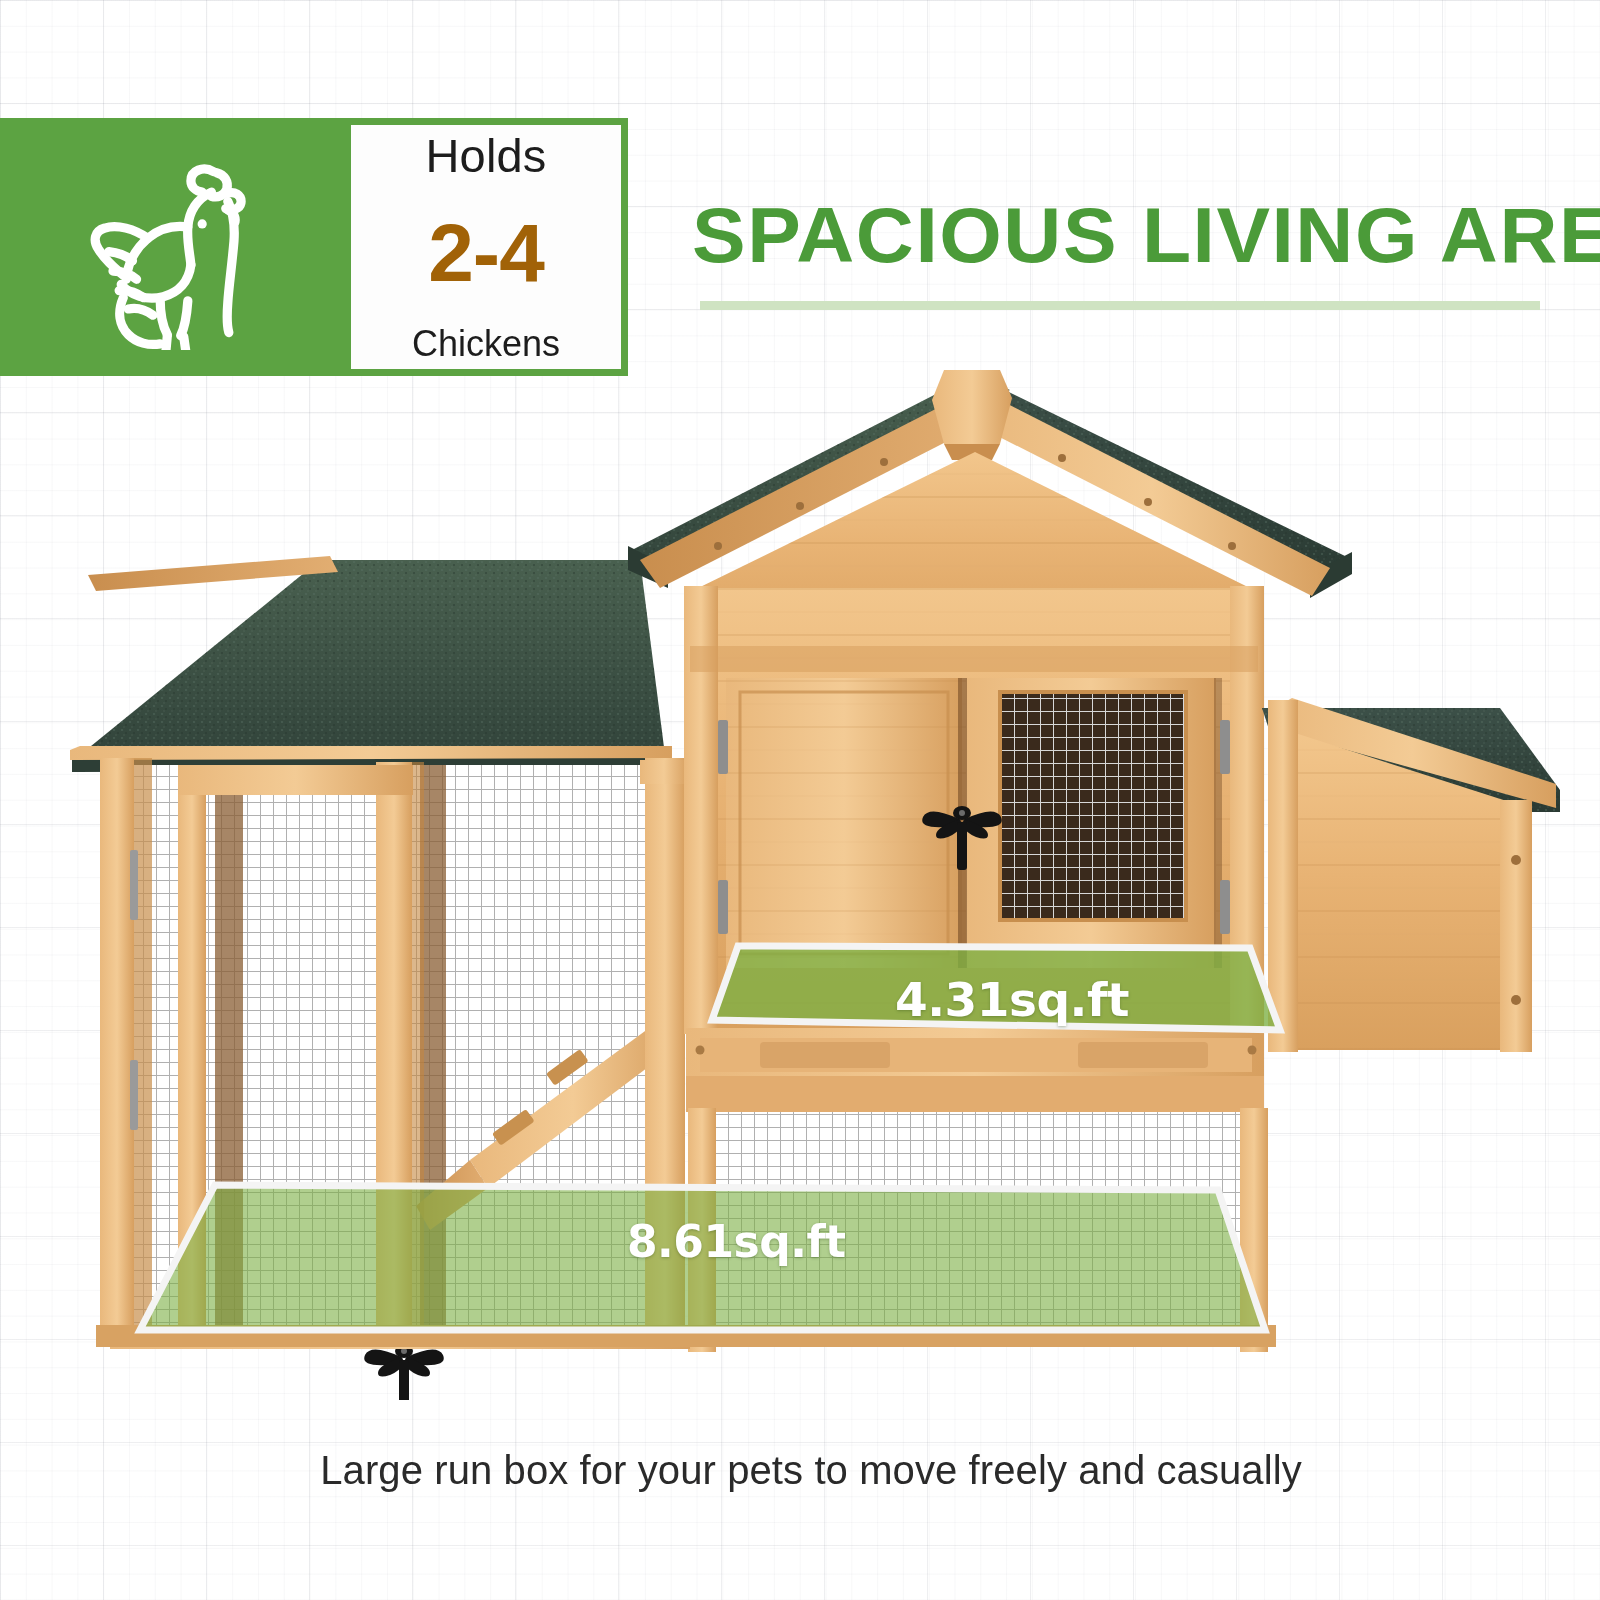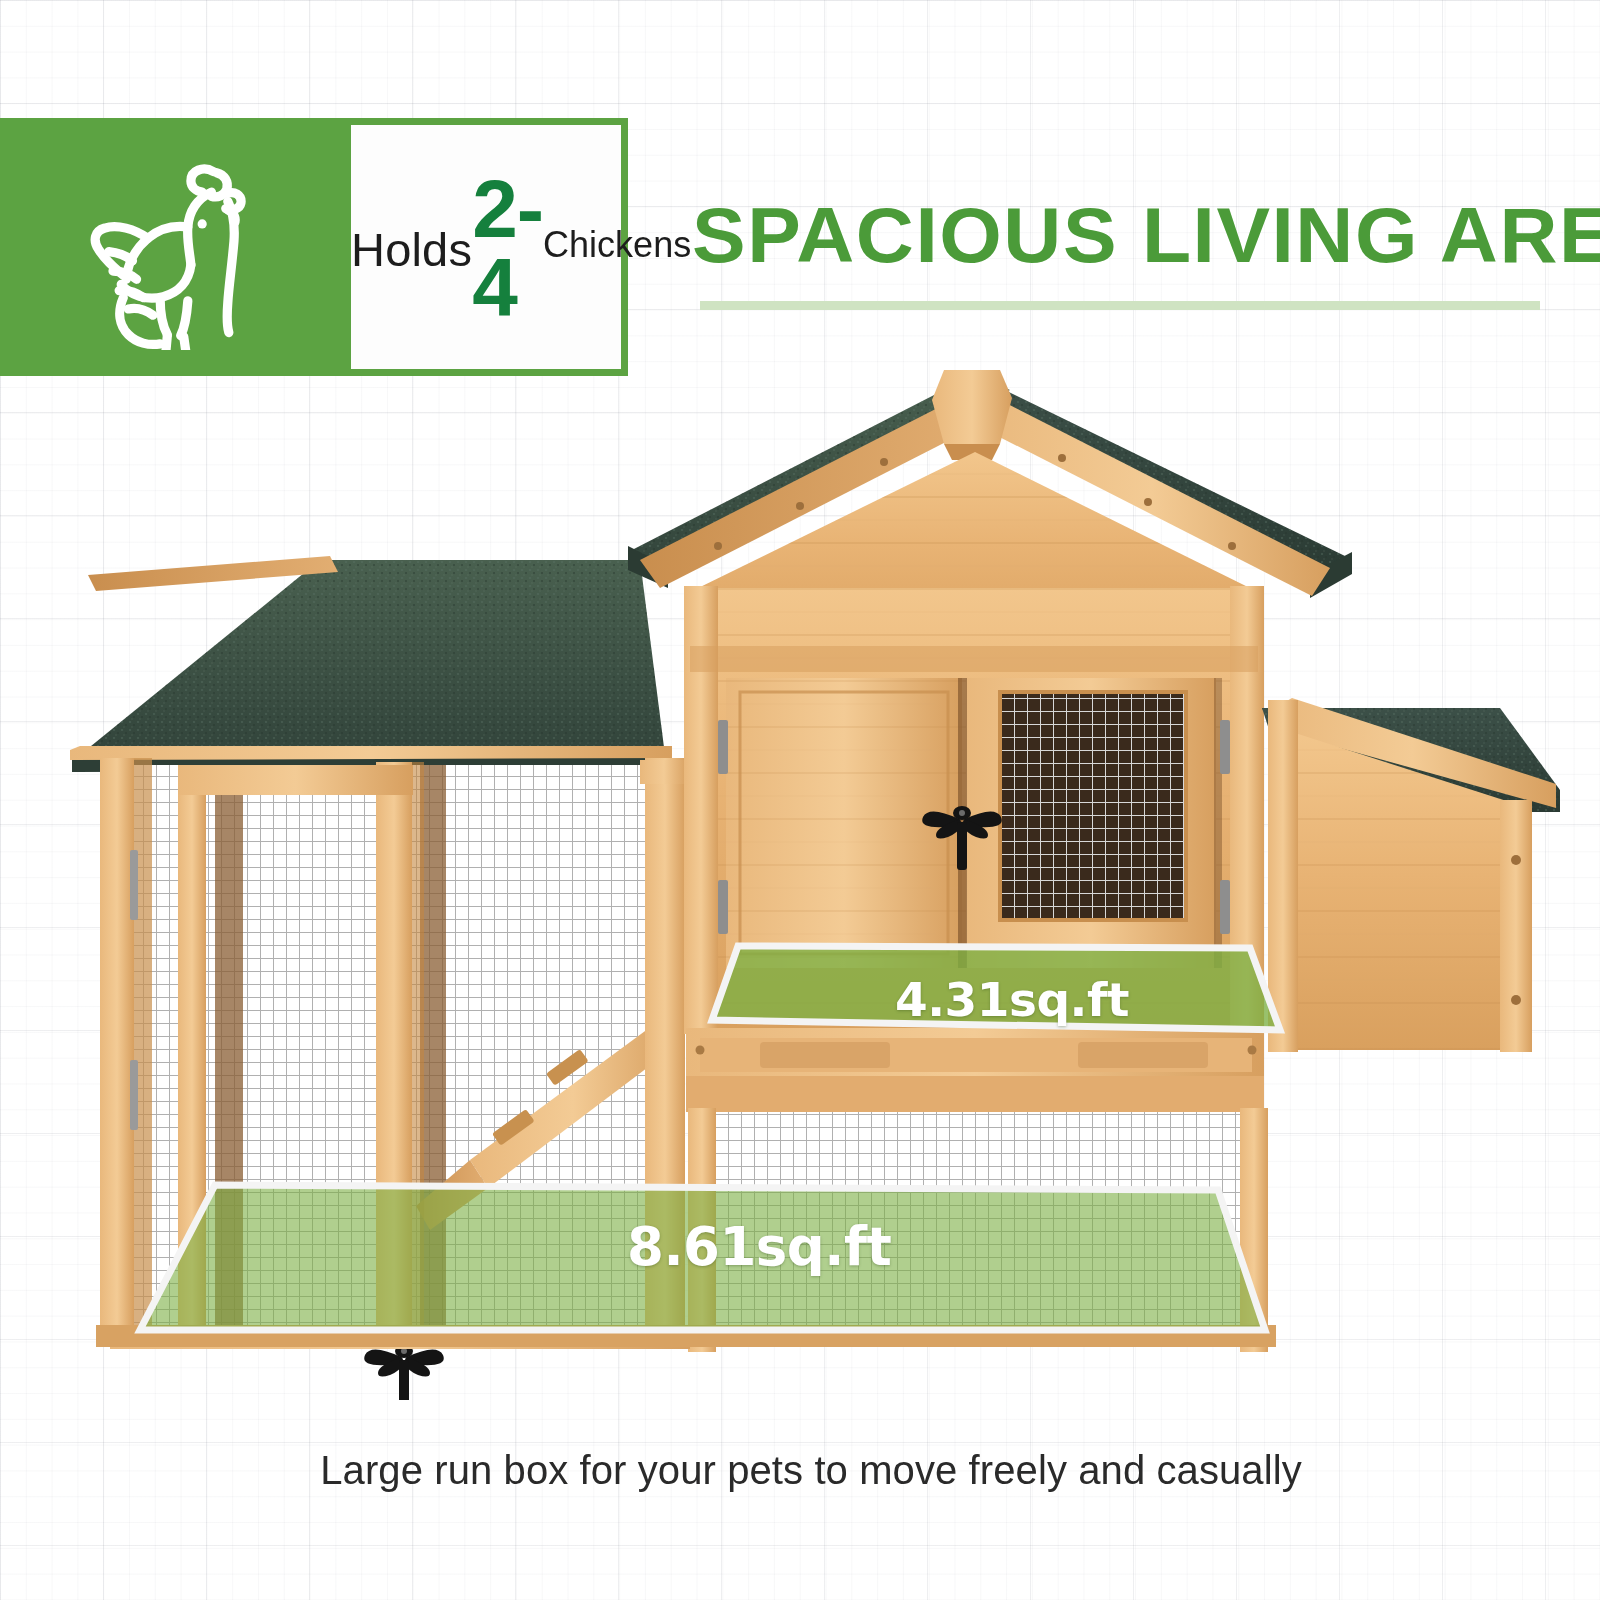--- a/index.html
+++ b/index.html
@@ -30,29 +30,29 @@
     background:#5CA342; z-index:6;
   }
   #chicken-icon-wrap{
     position:absolute; left:0; top:0; width:348px; height:258px;
     display:flex; align-items:center; justify-content:center;
   }
   #chicken-icon-wrap svg{ width:205px; height:205px; display:block; }
   #holds-card{
     position:absolute; left:348px; top:4px; width:276px; height:250px;
     background:#fdfdfd; border:3px solid #5CA342;
-    display:flex; flex-direction:row; align-items:center; justify-content:space-between;
+    display:flex; flex-direction:column; align-items:center; justify-content:space-between;
     padding:2px 0 0;
   }
   #holds-label{
     font-size:47px; color:#1d1d1d; font-weight:400; line-height:1.05;
     letter-spacing:.2px; margin-top:4px;
   }
   #holds-count{
-    font-size:82px; color:#15803d; font-weight:700; line-height:.95;
+    font-size:82px; color:#a16207; font-weight:700; line-height:.95;
     letter-spacing:-1px;
   }
   #chickens-label{
     font-size:36px; color:#1d1d1d; font-weight:400; line-height:1.05;
     margin-bottom:6px;
   }
 
   
   #headline{
     position:absolute; left:692px; top:196px; width:880px; z-index:6;
@@ -76,21 +76,21 @@
 
   
   #area-upper-label{
     position:absolute; left:895px; top:944px; z-index:8;
     color:#ffffff; font-size:47px; font-weight:700;
     font-family:"DejaVu Sans","Liberation Sans",sans-serif;
     letter-spacing:-.5px; text-shadow:0 1px 3px rgba(40,70,20,.35);margin-top:28px;
   }
   #area-lower-label{
     position:absolute; left:627px; top:1216px; z-index:8;
-    color:#ffffff; font-size:53px; font-weight:700;
+    color:#ffffff; font-size:44px; font-weight:700;
     font-family:"DejaVu Sans","Liberation Sans",sans-serif;
     letter-spacing:-.5px; text-shadow:0 1px 3px rgba(40,70,20,.35);
   }
 
   
   #caption{
     position:absolute; left:11px; top:1448px; width:1600px; text-align:center;
     font-size:40px; color:#2a2a2a; font-weight:400; letter-spacing:.1px;
     z-index:7;
   }

